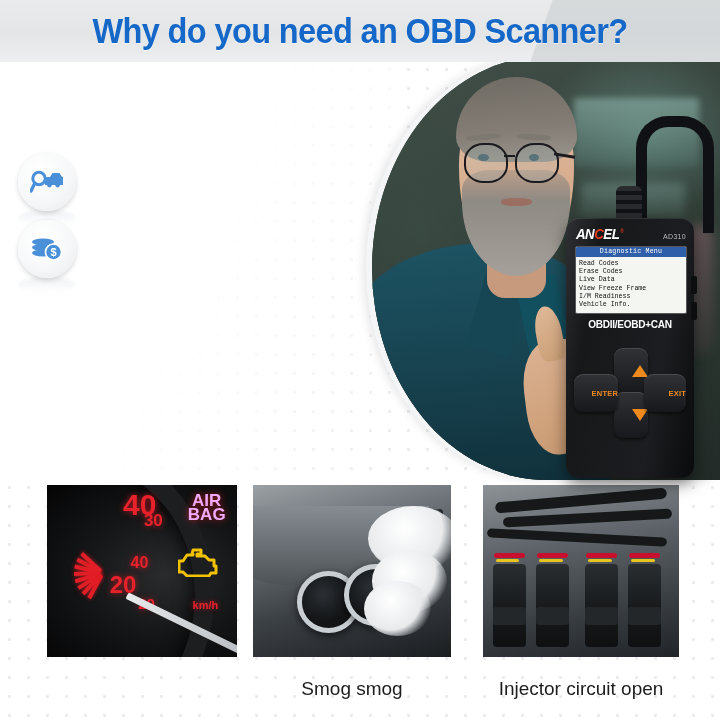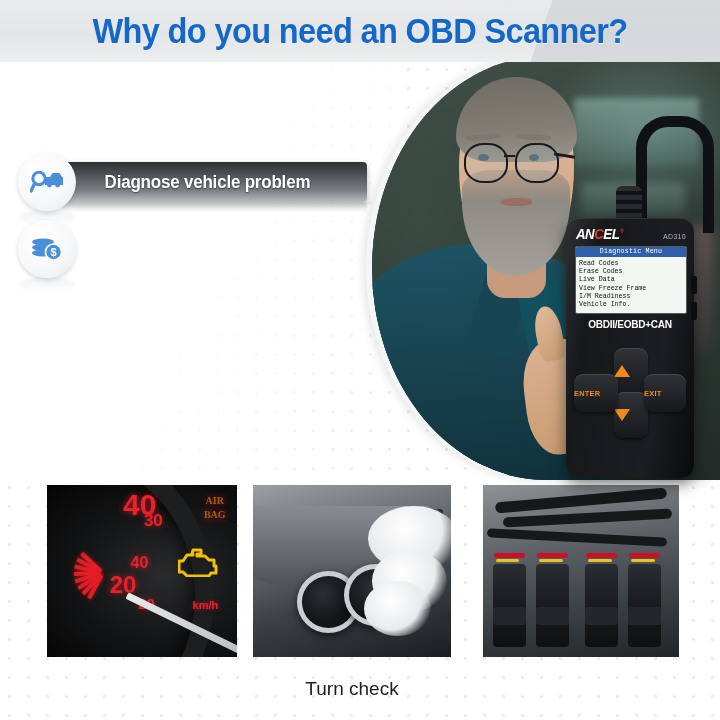--- a/index.html
+++ b/index.html
@@ -193,21 +193,21 @@
   }
   .obd-label{
     position:absolute;left:0;top:100px;width:128px;
     text-align:center;color:#ffffff;font-size:10.5px;font-weight:bold;
     letter-spacing:-0.3px;transform:scaleX(.96);
   }
   .keypad{position:absolute;left:0;top:128px;width:128px;height:116px;}
   .key{
     position:absolute;background:linear-gradient(180deg,#303236,#17181b);
     border-radius:9px;box-shadow:inset 0 1px 0 rgba(255,255,255,.12),0 2px 3px rgba(0,0,0,.5);
-    display:flex;align-items:center;justify-content:flex-start;
+    display:flex;align-items:center;justify-content:flex-end;
   }
   .key-up{left:48px;top:2px;width:34px;height:46px;}
   .key-down{left:48px;top:46px;width:34px;height:46px;}
   .key-enter{left:8px;top:28px;width:44px;height:38px;}
   .key-exit{left:78px;top:28px;width:42px;height:38px;}
   .key-label{color:#f08a1c;font-size:7.5px;font-weight:bold;letter-spacing:.2px;}
   .tri-up{width:0;height:0;border-left:8px solid transparent;border-right:8px solid transparent;border-bottom:12px solid #f08a1c;}
   .tri-down{width:0;height:0;border-left:8px solid transparent;border-right:8px solid transparent;border-top:12px solid #f08a1c;}
   .side-port{
     position:absolute;right:-3px;top:58px;width:6px;height:18px;
@@ -273,21 +273,21 @@
     box-shadow:inset 0 0 20px rgba(0,0,0,.9);
   }
   .tick{position:absolute;left:14%;top:50%;width:26px;height:4px;background:#e11f26;transform-origin:110% 50%;box-shadow:0 0 4px rgba(230,30,40,.8);}
   .num{position:absolute;color:#e8222b;font-weight:bold;text-shadow:0 0 6px rgba(225,30,40,.75);}
   .n40{left:40%;top:2%;font-size:30px;}
   .n60{left:51%;top:15%;font-size:17px;}
   .n40b{left:44%;top:40%;font-size:16px;}
   .n20{left:33%;top:50%;font-size:24px;}
   .n20b{left:48%;top:64%;font-size:15px;}
   .kmh{position:absolute;left:64%;top:66%;color:#e8222b;font-size:11px;font-weight:bold;text-shadow:0 0 5px rgba(225,30,40,.7);padding-left:24px;}
-  .airbag{position:absolute;right:6%;top:5%;color:#a16207;font-size:10px;font-weight:bold;line-height:14px;text-align:center;text-shadow:0 0 7px rgba(225,30,40,.8);font-family:Liberation Serif, serif;}
+  .airbag{position:absolute;right:6%;top:5%;color:#f0abfc;font-size:17px;font-weight:bold;line-height:14px;text-align:center;text-shadow:0 0 7px rgba(225,30,40,.8);}
   .cel{position:absolute;right:10%;top:36%;}
   .needle{position:absolute;left:42%;top:62%;width:70%;height:7px;background:linear-gradient(90deg,#e8eaec,#b9bdc1);transform:rotate(26deg);transform-origin:0 50%;border-radius:2px;}
 
   
   .exh{position:absolute;inset:0;background:linear-gradient(165deg,#9aa0a4 0%,#6e7479 28%,#3c4145 62%,#1b1e21 100%);}
   .bumper{position:absolute;left:-6%;top:12%;width:95%;height:46%;background:linear-gradient(180deg,#868c91,#4d5357);border-radius:0 0 34% 26%;}
   .pipe{position:absolute;border-radius:50%;background:radial-gradient(circle at 40% 35%,#2b2f33 0%,#121416 60%),#111;border:5px solid #c9ced2;box-shadow:0 3px 8px rgba(0,0,0,.6);}
   .pipe1{left:22%;top:50%;width:27%;height:30%;}
   .pipe2{left:46%;top:46%;width:27%;height:30%;}
   .smoke{position:absolute;border-radius:50%;background:radial-gradient(circle at 40% 35%,#ffffff 0%,#e8eaec 55%,rgba(235,238,240,0) 78%);}
@@ -389,23 +389,20 @@
           <span class="key-label">EXIT</span>
         </div>
     </div>
   </div>
 
   <div class="features">
 
 
 
     <div class="feat">
-      <div class="feat-bar">
-        <span class="feat-text">Diagnose vehicle problem</span>
-      </div>
       <div class="refl"></div>
       <div class="feat-badge">
         <svg width="34" height="26" viewBox="0 0 34 26">
           <path d="M20 8l2.5-4h7l2.5 4h1v8h-3a2.4 2.4 0 0 1-4.8 0h-3.4a2.4 2.4 0 0 1-4.8 0h-2V8z" fill="#4a90d9"></path>
           <circle cx="9" cy="9.5" r="6.2" fill="none" stroke="#4a90d9" stroke-width="3"></circle>
           <path d="M4.6 14.4L1 22" stroke="#4a90d9" stroke-width="3.4" stroke-linecap="round"></path>
         </svg>
       </div>
     </div>
 
@@ -488,15 +485,16 @@
           <div class="conn"></div>
         </div>
       <div class="injector i4">
           <div class="wire"></div>
           <div class="wire2"></div>
           <div class="conn"></div>
         </div>
     </div>
   </div>
 
-  <div class="caption cap2">Turn check</div>
+  <div class="caption cap2">Smog smog</div>
+  <div class="caption cap3">Injector circuit open</div>
 
 </div>
 
 </body></html>

